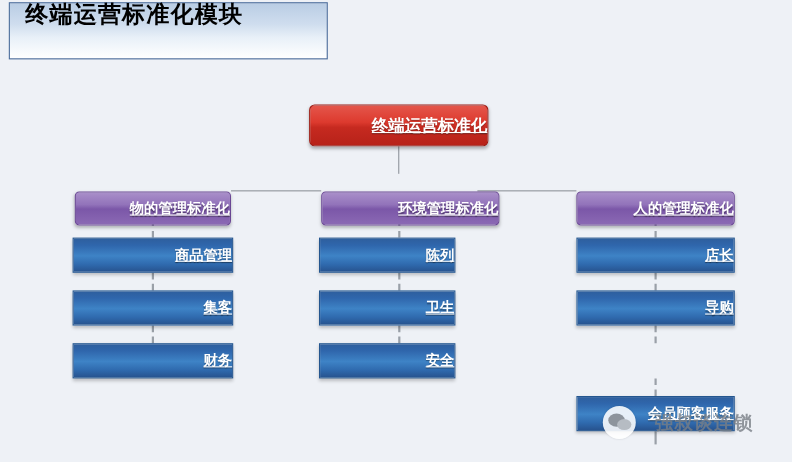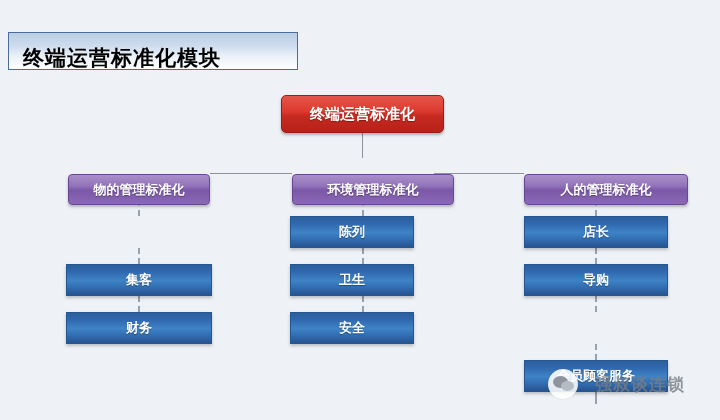--- a/index.html
+++ b/index.html
@@ -7,40 +7,41 @@
     width:720px;height:420px;
     background:#eef1f6;
     font-family:"DejaVu Sans","Liberation Sans",sans-serif;
     overflow:hidden;
     position:relative;
   }
   #canvas{position:absolute;left:0;top:0;width:720px;height:420px;}
 
   
   .header-plaque{
-    position:absolute;left:8px;top:32px;width:290px;height:38px;
+    position:absolute;left:8px;top:2px;width:290px;height:52px;
     background:linear-gradient(180deg,#b9cde4 0%,#cfddee 38%,#e8f0f8 62%,#ffffff 100%);
     border:1px solid #4a6c9b;
     box-sizing:border-box;
-    display:flex;align-items:flex-end;
+    display:flex;align-items:flex-start;
   }
   .header-plaque .htext{
     margin-left:14px;
     font-size:21px;font-weight:bold;color:#000;
     letter-spacing:1px;
     line-height:1;
     white-space:nowrap;
   }
 
   
   .node{
     position:absolute;box-sizing:border-box;
-    display:flex;align-items:center;justify-content:center;
+    display:flex;align-items:center;justify-content:flex-end;
     color:#ffffff;font-weight:bold;white-space:nowrap;
     text-shadow:0 1px 1px rgba(0,0,0,.35);
+    text-decoration:underline;
   }
 
   
   .node-red{
     left:281px;top:95px;width:163px;height:38px;
     border-radius:5px;
     background:linear-gradient(180deg,#e8插0 0%,#d9342b 100%);
     background:linear-gradient(180deg,#e4564b 0%,#dd3a2e 42%,#c62a20 55%,#b72219 100%);
     border:1px solid #9c1d15;
     font-size:15px;
@@ -51,21 +52,21 @@
   .node-purple{
     top:174px;height:31px;
     border-radius:4px;
     background:linear-gradient(180deg,#a98fc9 0%,#9273ba 38%,#7b57a8 52%,#8b69b4 100%);
     border:1px solid #6a4794;
     font-size:13px;
     box-shadow:0 2px 3px rgba(0,0,0,.25);
   }
   .p-left{left:68px;width:142px;}
   .p-mid{left:292px;width:162px;}
-  .p-right{left:524px;width:164px;}
+  .p-right{left:524px;width:144px;}
 
   
   .node-blue{
     height:32px;
     background:linear-gradient(180deg,#2e5f9e 0%,#2f66ac 20%,#3e83c6 52%,#2f6aae 78%,#27538f 100%);
     border:1px solid #24568f;
     font-size:13px;
     box-shadow:0 2px 3px rgba(0,0,0,.22);
   }
   .c-left{left:66px;width:146px;}
@@ -147,20 +148,23 @@
   <div class="node node-purple p-left">
     <span>物的管理标准化</span>
   </div>
   <div class="node node-purple p-mid">
     <span>环境管理标准化</span>
   </div>
   <div class="node node-purple p-right">
     <span>人的管理标准化</span>
   </div>
 
+  <div class="node node-blue c-left r1">
+    <span>商品管理</span>
+  </div>
   <div class="node node-blue c-left r2">
     <span>集客</span>
   </div>
   <div class="node node-blue c-left r3">
     <span>财务</span>
   </div>
 
   <div class="node node-blue c-mid r1">
     <span>陈列</span>
   </div>

